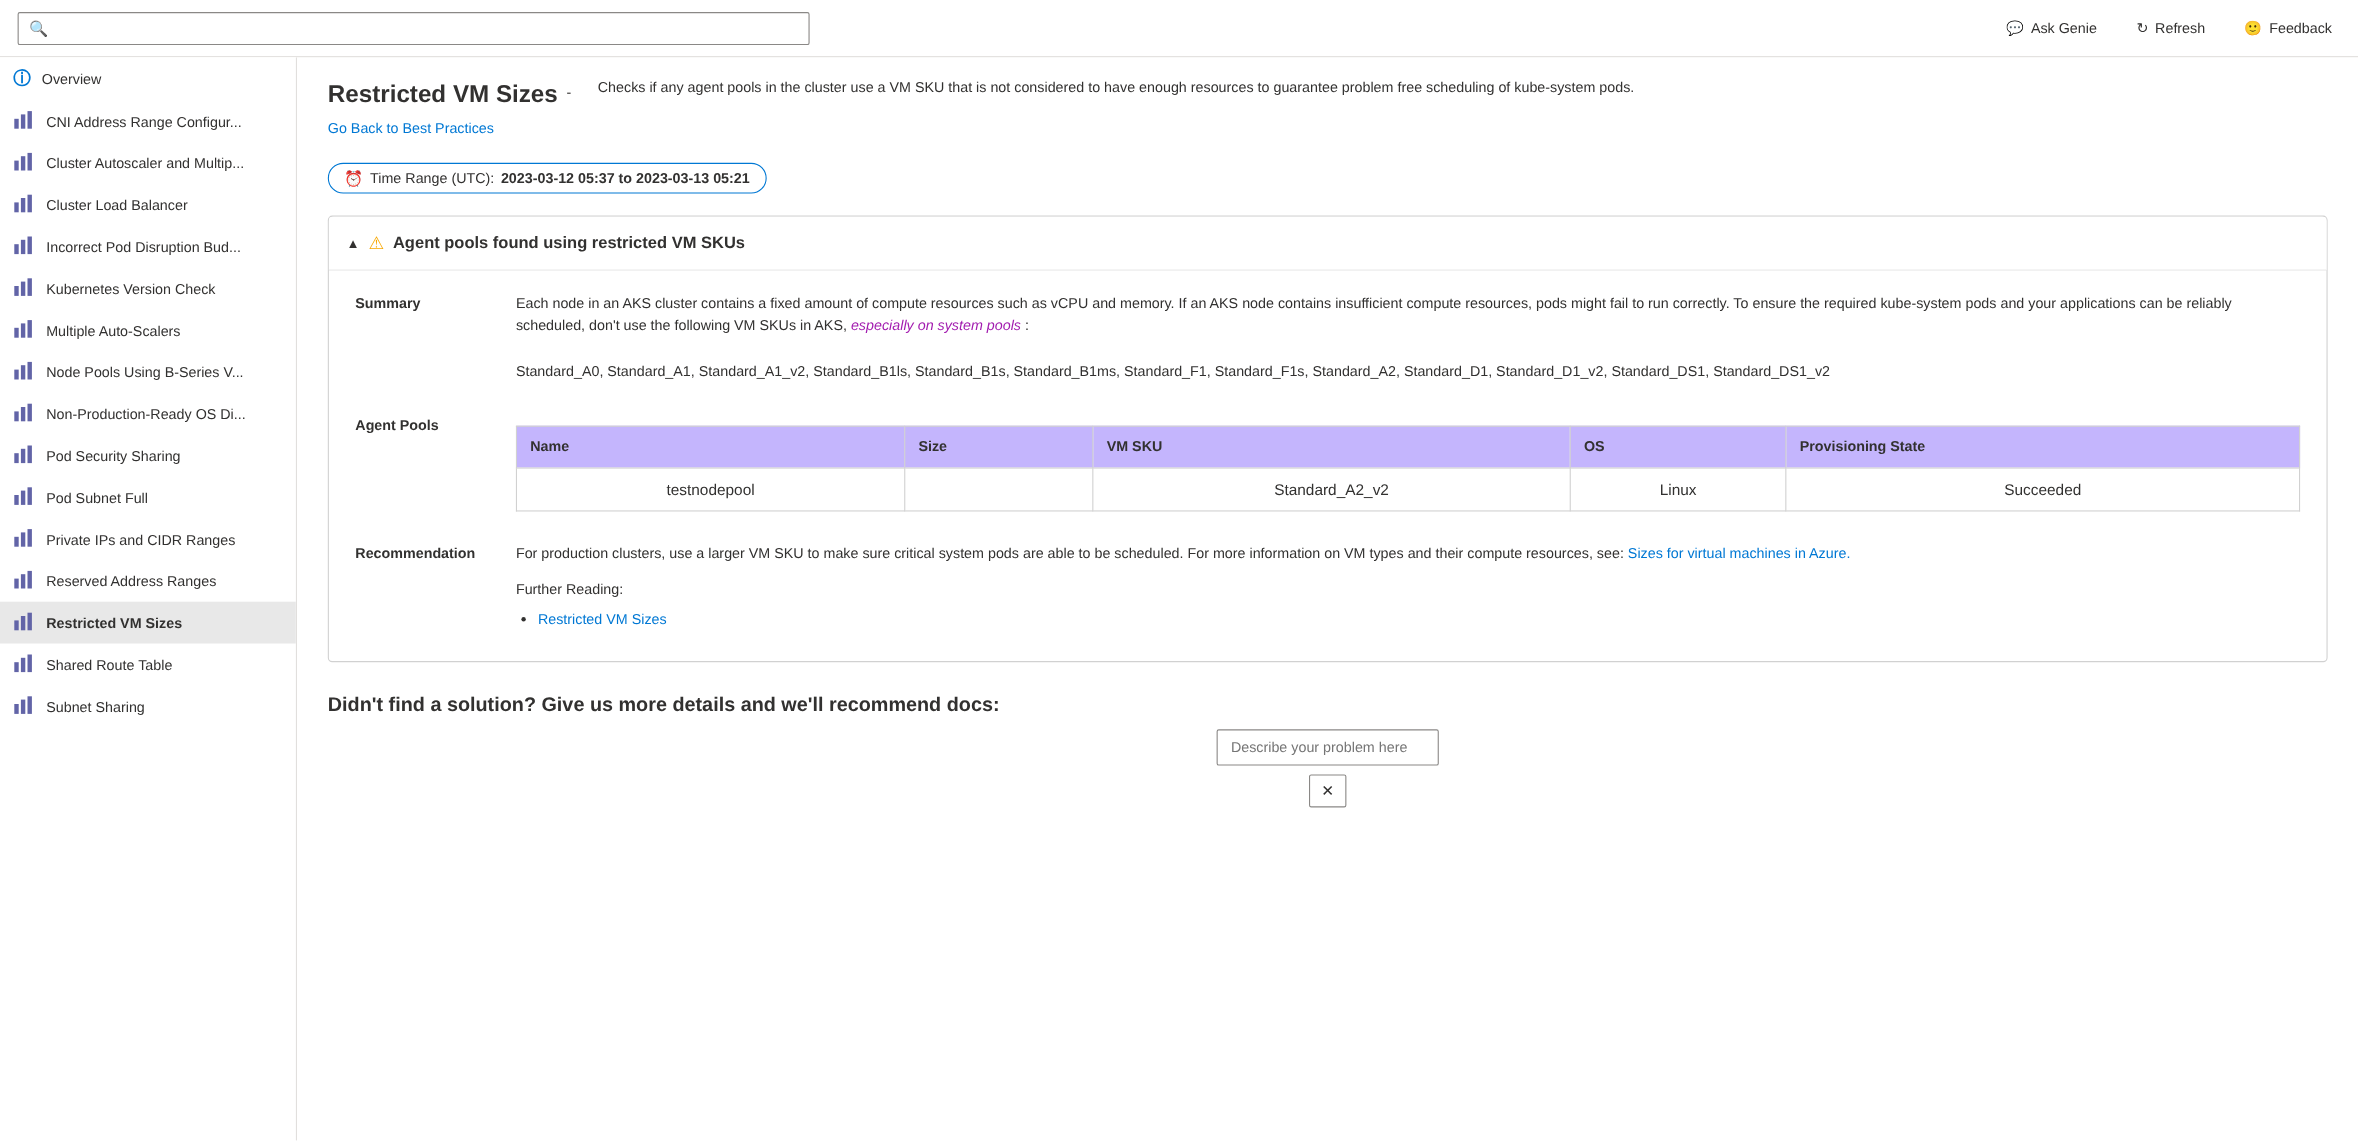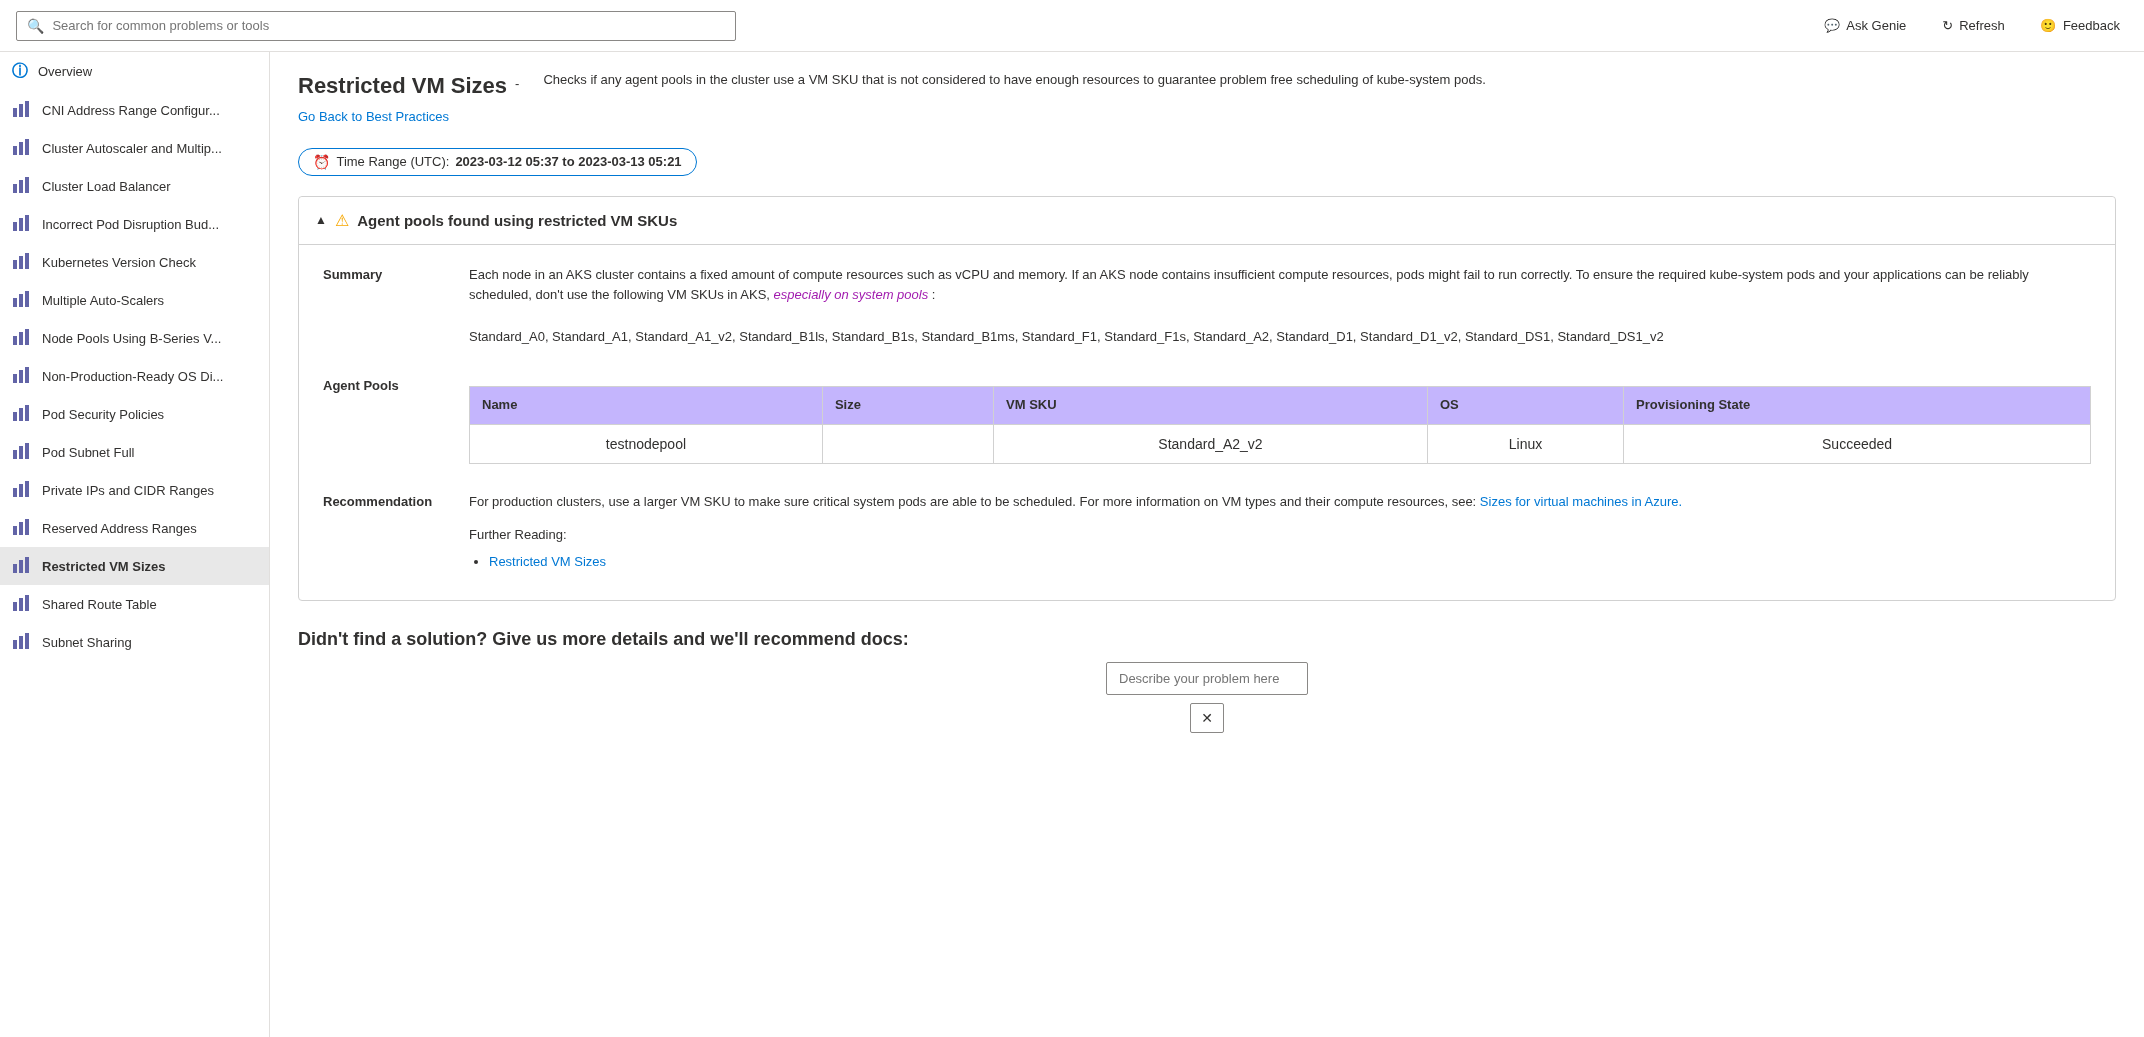--- a/index.html
+++ b/index.html
@@ -100,21 +100,20 @@
     
     ::-webkit-scrollbar { width: 6px; }
     ::-webkit-scrollbar-thumb { background: #c8c6c4; border-radius: 3px; }
   </style>
 </head>
 <body>
 
 <div class="top-bar">
   <div class="search-box">
     <span style="color:#605e5c; font-size:14px;">🔍</span>
-    <input type="text" placeholder="Search for common problems or tools" style="">
   </div>
   <div class="top-bar-actions">
     <button class="top-bar-btn">
       <span>💬</span>
       <span>Ask Genie</span>
     </button>
     <button class="top-bar-btn">
       <span>↻</span>
       <span>Refresh</span>
     </button>
@@ -214,21 +213,21 @@
       <span>Non-Production-Ready OS Di...</span>
     </div>
     <div class="sidebar-item">
       <span class="item-icon">
         <svg width="18" height="18" viewBox="0 0 18 18">
             <rect x="1" y="8" width="4" height="9" fill="#6264a7"></rect>
             <rect x="7" y="4" width="4" height="13" fill="#6264a7"></rect>
             <rect x="13" y="1" width="4" height="16" fill="#6264a7"></rect>
           </svg>
       </span>
-      <span>Pod Security Policies</span>
+      <span>Pod Security Sharing</span>
     </div>
     <div class="sidebar-item">
       <span class="item-icon">
         <svg width="18" height="18" viewBox="0 0 18 18">
             <rect x="1" y="8" width="4" height="9" fill="#6264a7"></rect>
             <rect x="7" y="4" width="4" height="13" fill="#6264a7"></rect>
             <rect x="13" y="1" width="4" height="16" fill="#6264a7"></rect>
           </svg>
       </span>
       <span>Pod Subnet Full</span>

